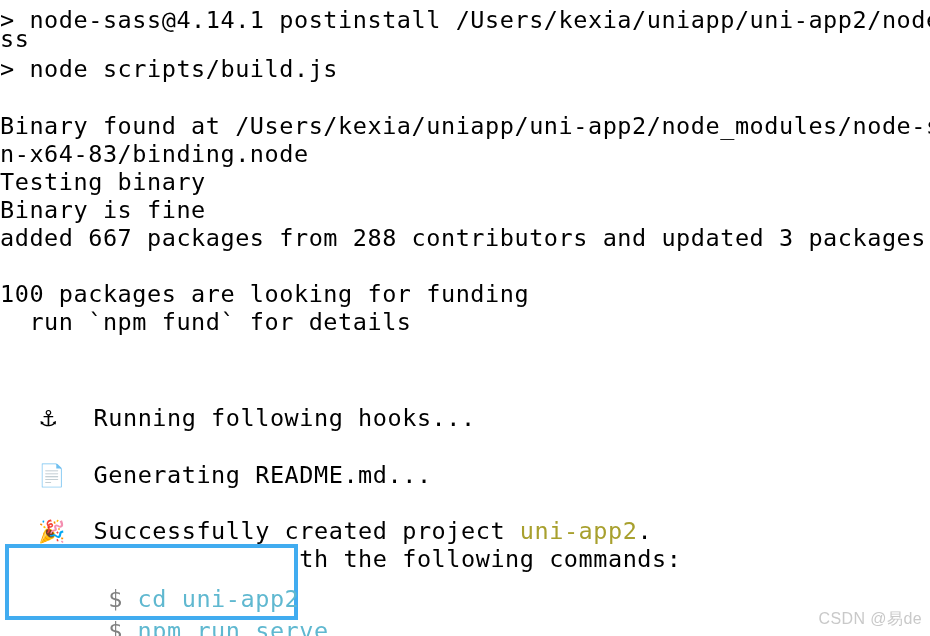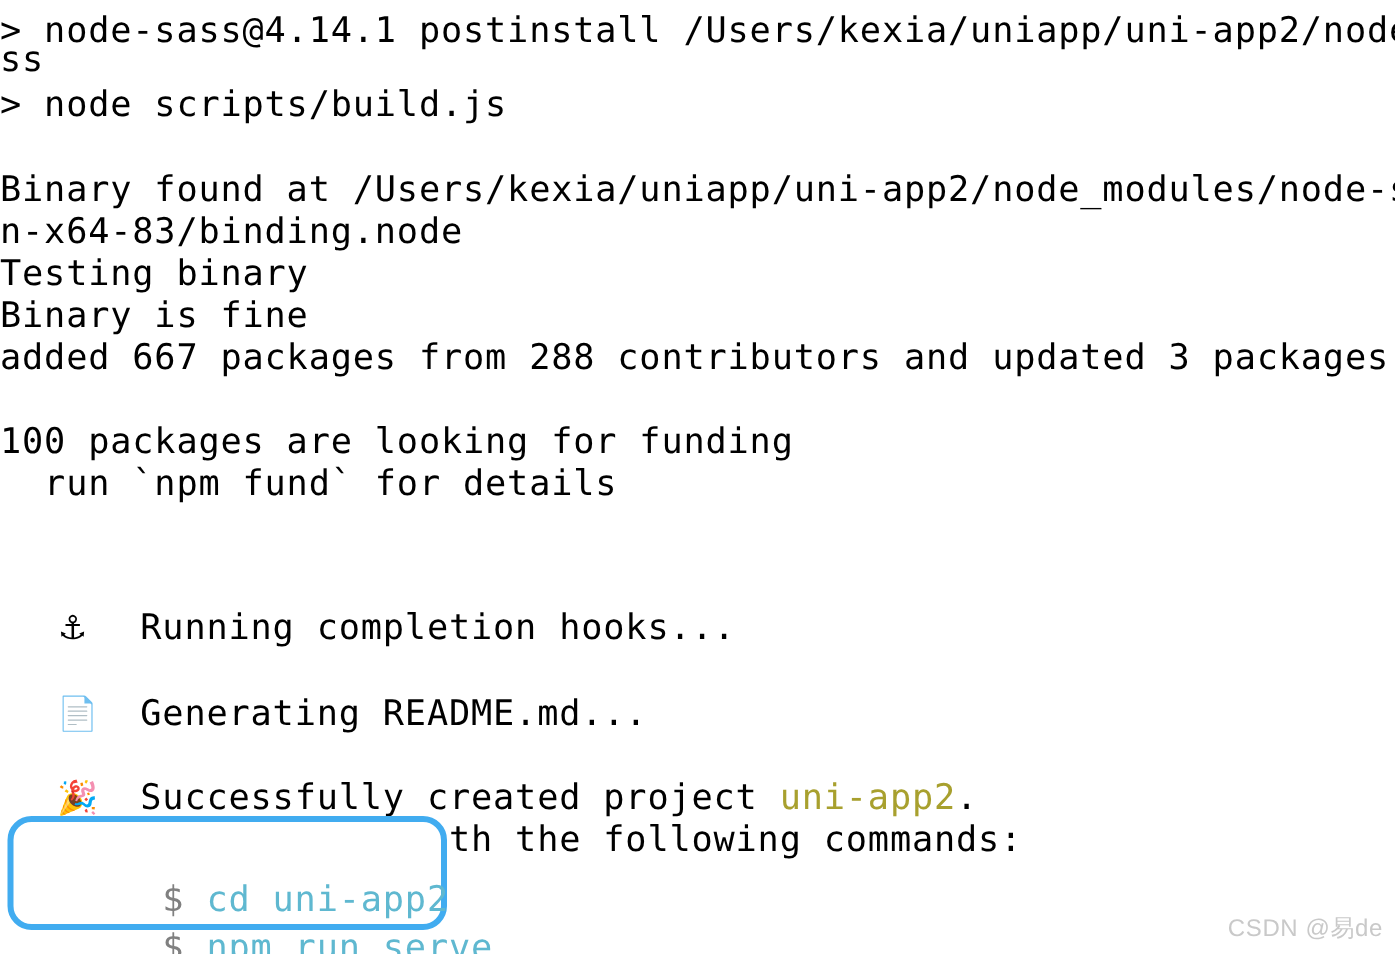--- a/index.html
+++ b/index.html
@@ -66,21 +66,21 @@
 
   
   #command-box {
     position: absolute;
     left: 5px;
     top: 544px;
     width: 293px;
     height: 76px;
     box-sizing: border-box;
     border: 4px solid #41acf0;
-    border-radius: 16px;
+    border-radius: 0;
     background: #ffffff;
   }
   .cmd-row {
     position: absolute;
     left: 11px;
     height: 32px;
     line-height: 32px;
     white-space: pre;
     font-size: 23.5px;
     letter-spacing: 0.55px;
@@ -119,21 +119,21 @@
   <div class="line" style="top:106px">Binary found at /Users/kexia/uniapp/uni-app2/node_modules/node-sass/vendor/darwin-x64-83/binding.node</div>
   <div class="line" style="top:134px">n-x64-83/binding.node</div>
   <div class="line" style="top:162px">Testing binary</div>
   <div class="line" style="top:190px">Binary is fine</div>
   <div class="line" style="top:218px">added 667 packages from 288 contributors and updated 3 packages in 64.129s</div>
   <div class="line" style="top:246px"></div>
   <div class="line" style="top:274px">100 packages are looking for funding</div>
   <div class="line" style="top:302px">  run `npm fund` for details</div>
 
   <div class="emoji-line" style="top:358px">
-    <span class="emoji-gutter">⚓</span><span class="emoji-text">Running completion hooks...</span>
+    <span class="emoji-gutter">⚓</span><span class="emoji-text">Running following hooks...</span>
   </div>
 
   <div class="emoji-line" style="top:415px">
     <span class="emoji-gutter">📄</span><span class="emoji-text">Generating README.md...</span>
   </div>
 
   <div class="emoji-line" style="top:471px">
     <span class="emoji-gutter">🎉</span><span class="emoji-text">Successfully created project </span><span class="emoji-text proj-name">uni-app2</span><span class="emoji-text">.</span>
   </div>
 

